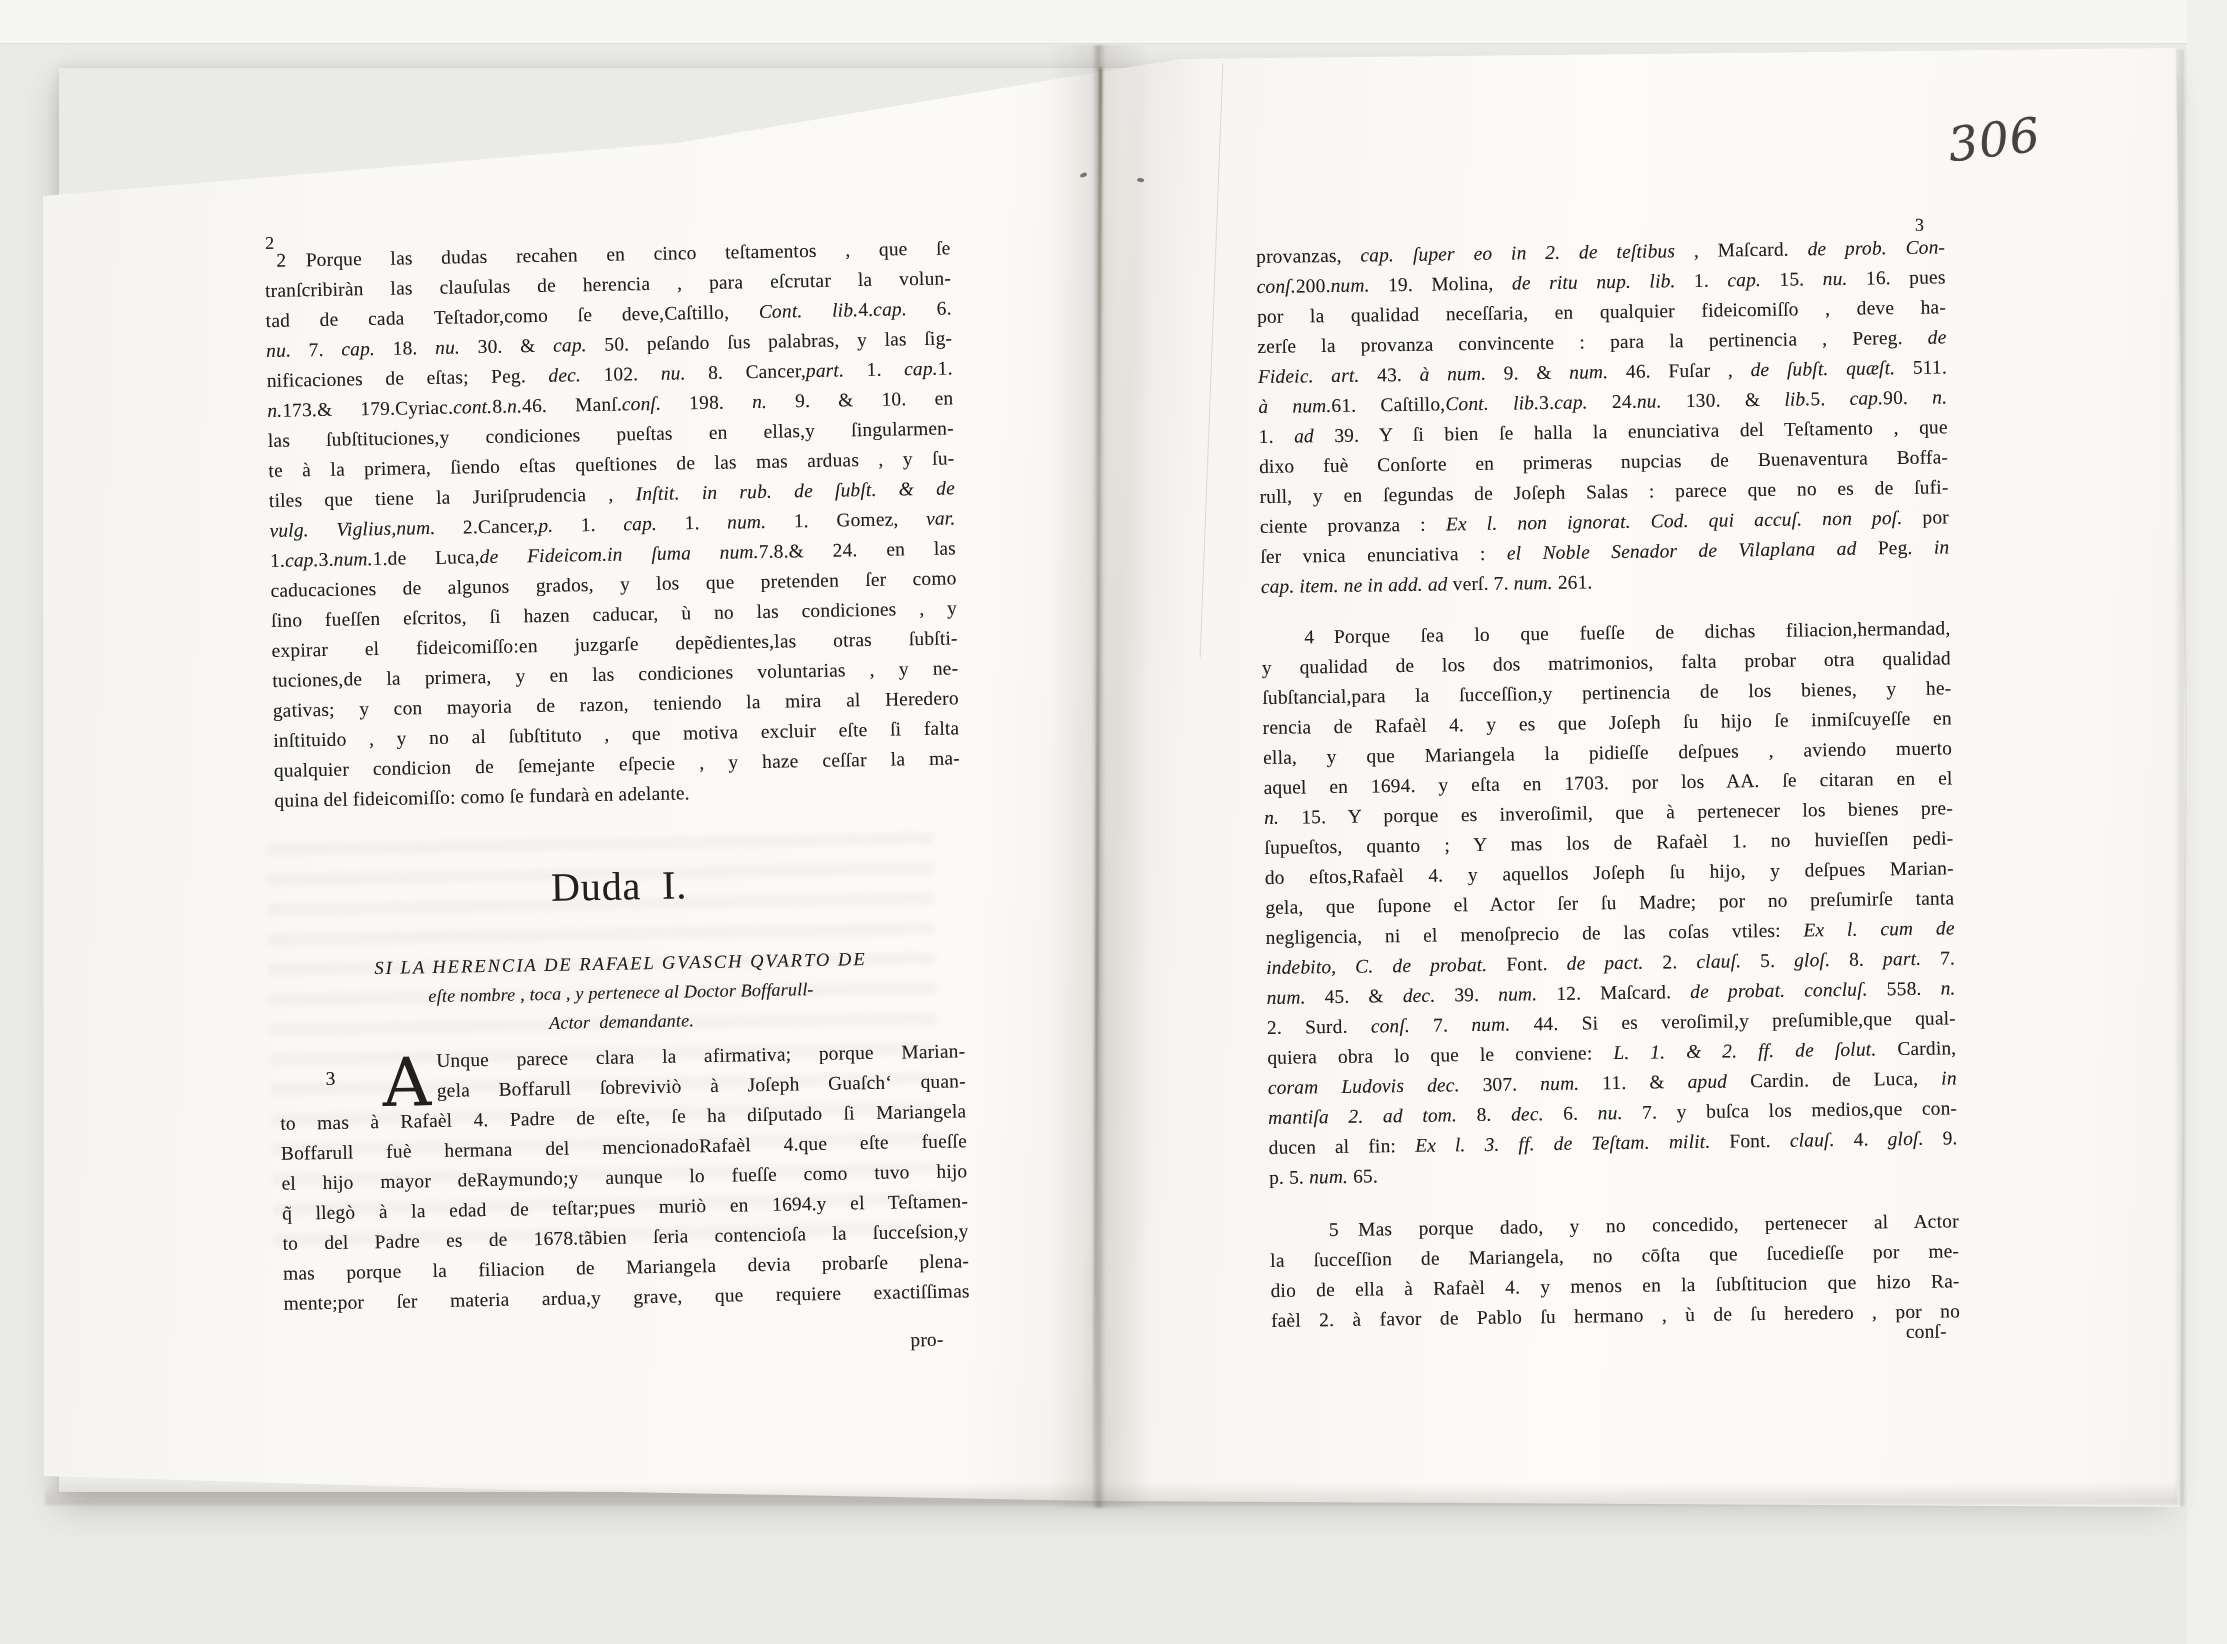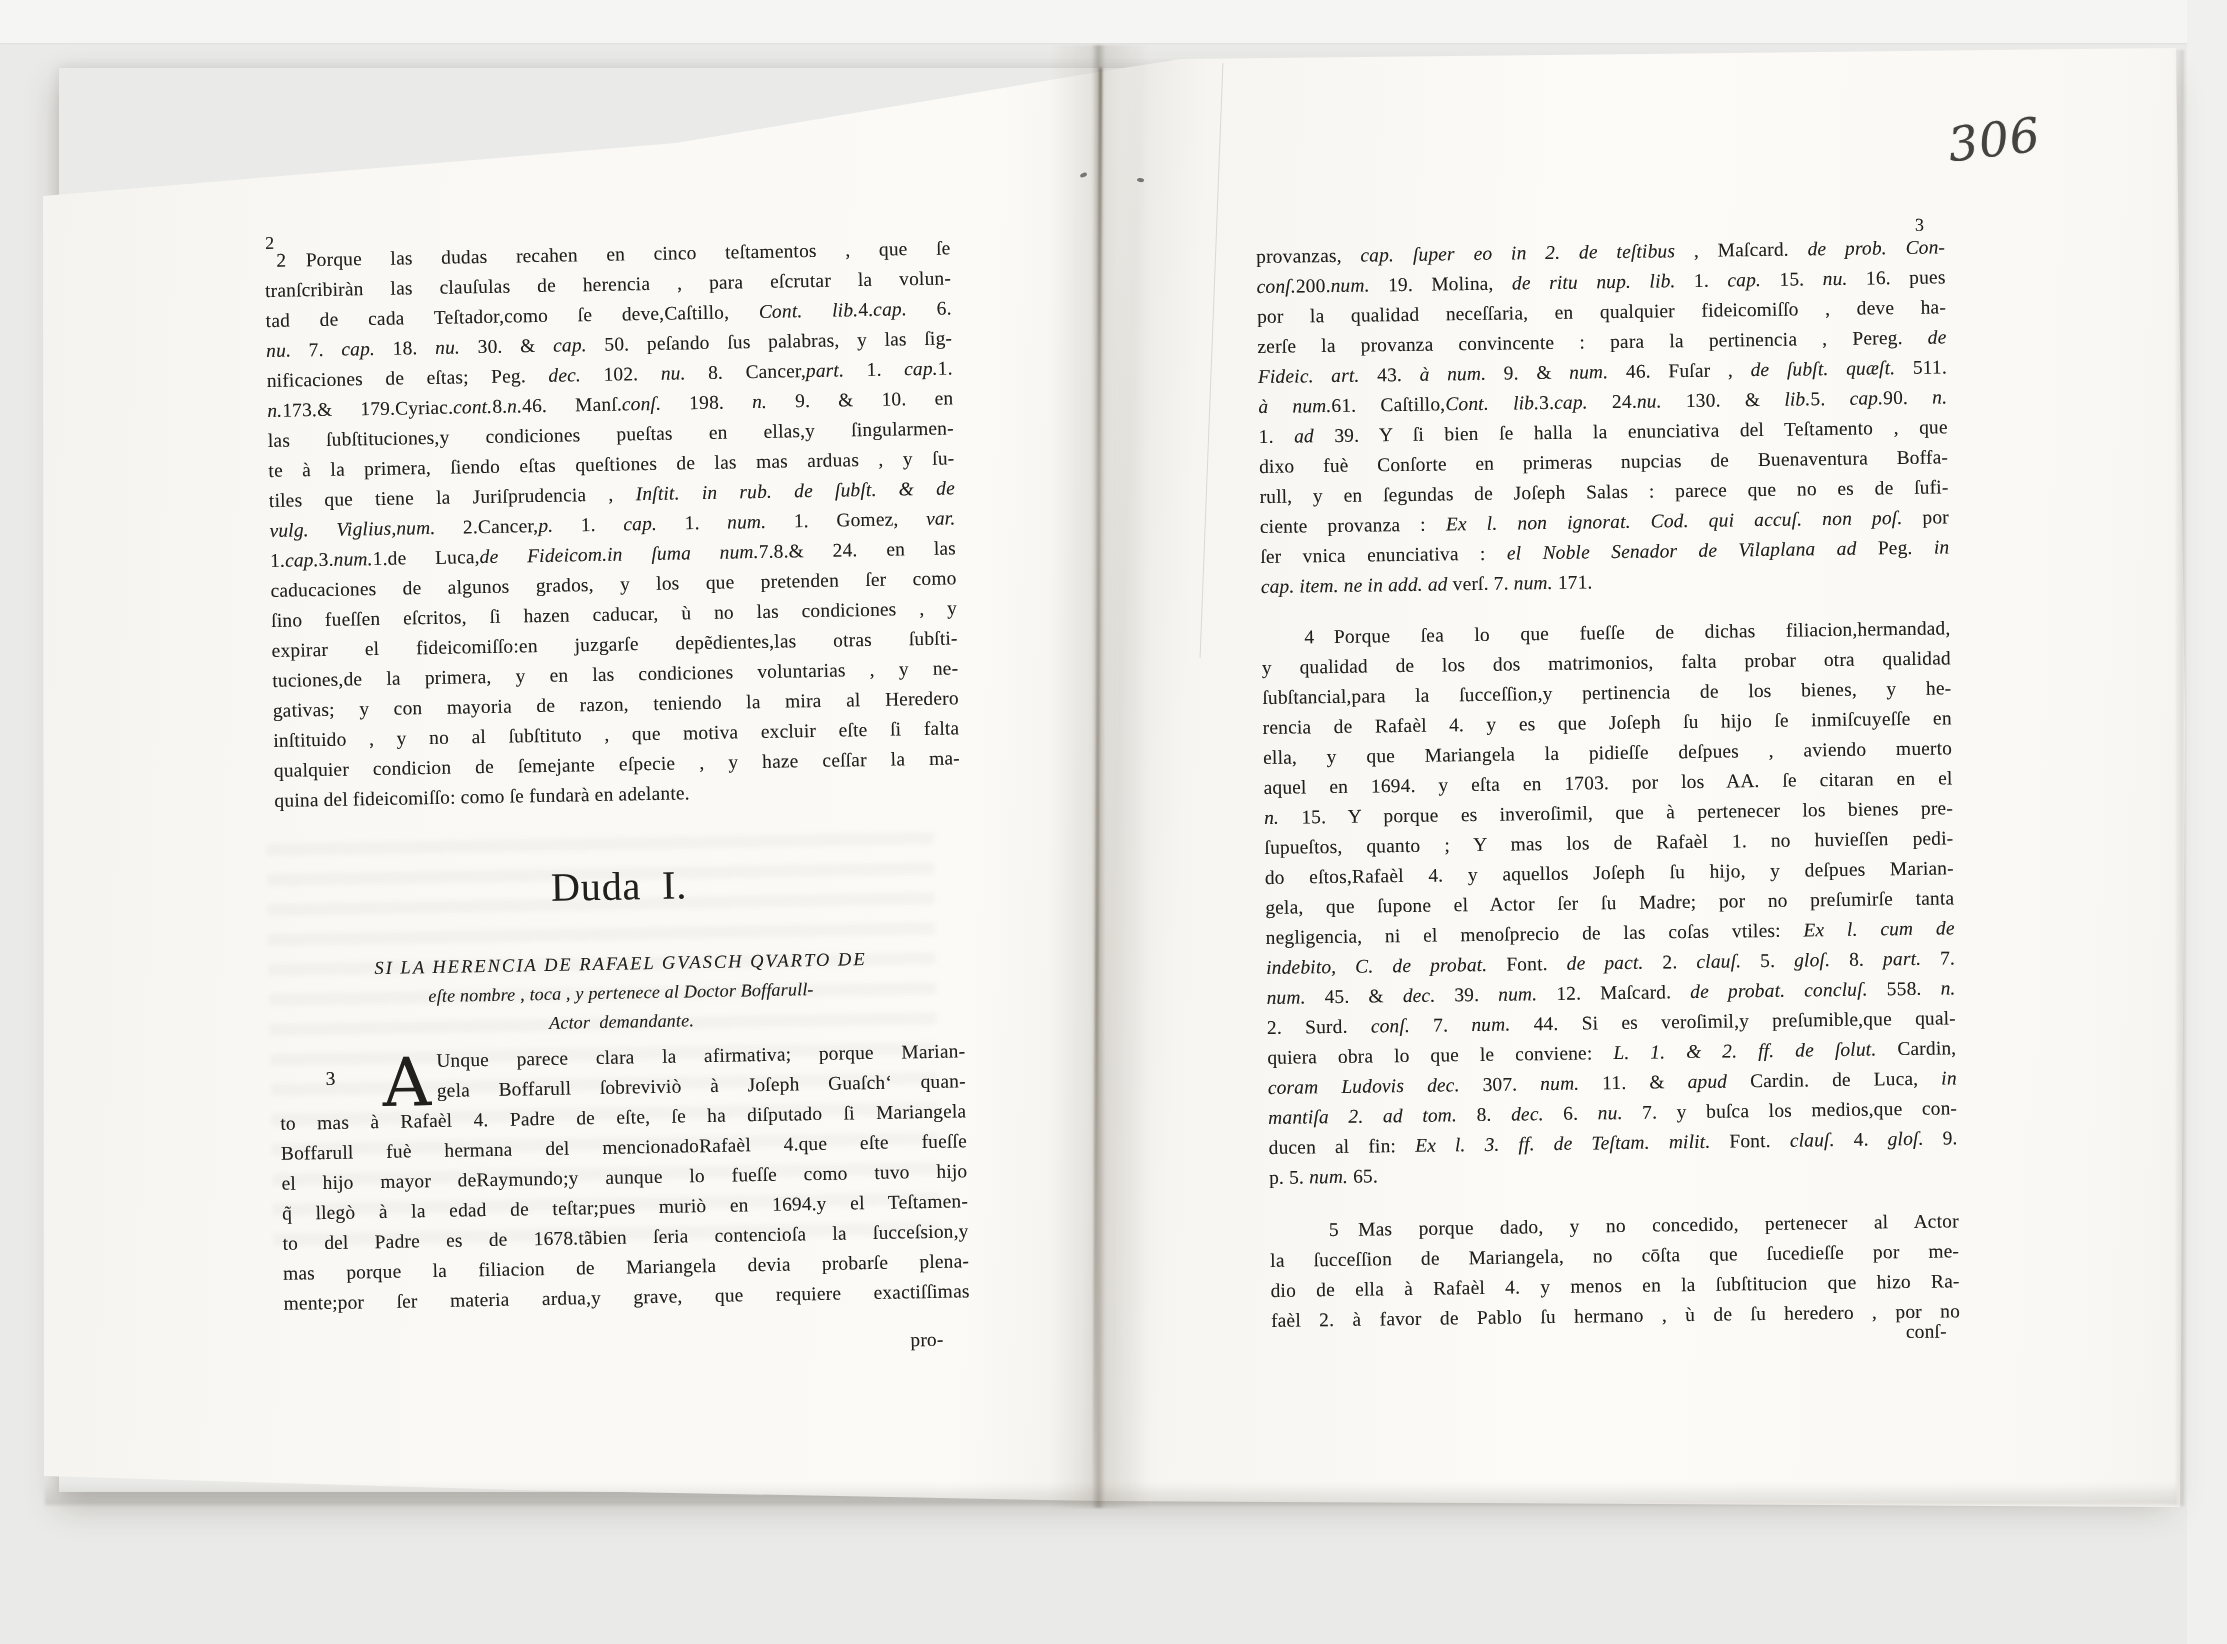--- a/index.html
+++ b/index.html
@@ -141,21 +141,21 @@
           <div class="line"><span class="it">conſ.</span><span>200.</span><span class="it">num.</span><span> 19. Molina, </span><span class="it">de ritu nup. lib.</span><span> 1. </span><span class="it">cap.</span><span> 15. </span><span class="it">nu.</span><span> 16. pues</span></div>
           <div class="line"><span>por la qualidad neceſſaria, en qualquier fideicomiſſo , deve ha-</span></div>
           <div class="line"><span>zerſe la provanza convincente : para la pertinencia , Pereg. </span><span class="it">de</span></div>
           <div class="line"><span class="it">Fideic. art.</span><span> 43. </span><span class="it">à num.</span><span> 9. &amp; </span><span class="it">num.</span><span> 46. Fuſar , </span><span class="it">de ſubſt. quæſt.</span><span> 511.</span></div>
           <div class="line"><span class="it">à num.</span><span>61. Caſtillo,</span><span class="it">Cont. lib.</span><span>3.</span><span class="it">cap.</span><span> 24.</span><span class="it">nu.</span><span> 130. &amp; </span><span class="it">lib.</span><span>5. </span><span class="it">cap.</span><span>90. </span><span class="it">n.</span></div>
           <div class="line"><span>1. </span><span class="it">ad</span><span> 39. Y ſi bien ſe halla la enunciativa del Teſtamento , que</span></div>
           <div class="line"><span>dixo fuè Conſorte en primeras nupcias de Buenaventura Boffa-</span></div>
           <div class="line"><span>rull, y en ſegundas de Joſeph Salas : parece que no es de ſufi-</span></div>
           <div class="line"><span>ciente provanza : </span><span class="it">Ex l. non ignorat. Cod. qui accuſ. non poſ.</span><span> por</span></div>
           <div class="line"><span>ſer vnica enunciativa : </span><span class="it">el Noble Senador de Vilaplana ad</span><span> Peg. </span><span class="it">in</span></div>
-          <div class="line short"><span class="it">cap. item. ne in add. ad</span><span> verſ. 7. </span><span class="it">num.</span><span> 171.</span></div>
+          <div class="line short"><span class="it">cap. item. ne in add. ad</span><span> verſ. 7. </span><span class="it">num.</span><span> 261.</span></div>
         </div>
     </div>
     <div id="para4" class="block">
       <div class="lines">
           <div class="line"><span>4 Porque ſea lo que fueſſe de dichas filiacion,hermandad,</span></div>
           <div class="line"><span>y qualidad de los dos matrimonios, falta probar otra qualidad</span></div>
           <div class="line"><span>ſubſtancial,para la ſucceſſion,y pertinencia de los bienes, y he-</span></div>
           <div class="line"><span>rencia de Rafaèl 4. y es que Joſeph ſu hijo ſe inmiſcuyeſſe en</span></div>
           <div class="line"><span>ella, y que Mariangela la pidieſſe deſpues , aviendo muerto</span></div>
           <div class="line"><span>aquel en 1694. y eſta en 1703. por los AA. ſe citaran en el</span></div>

